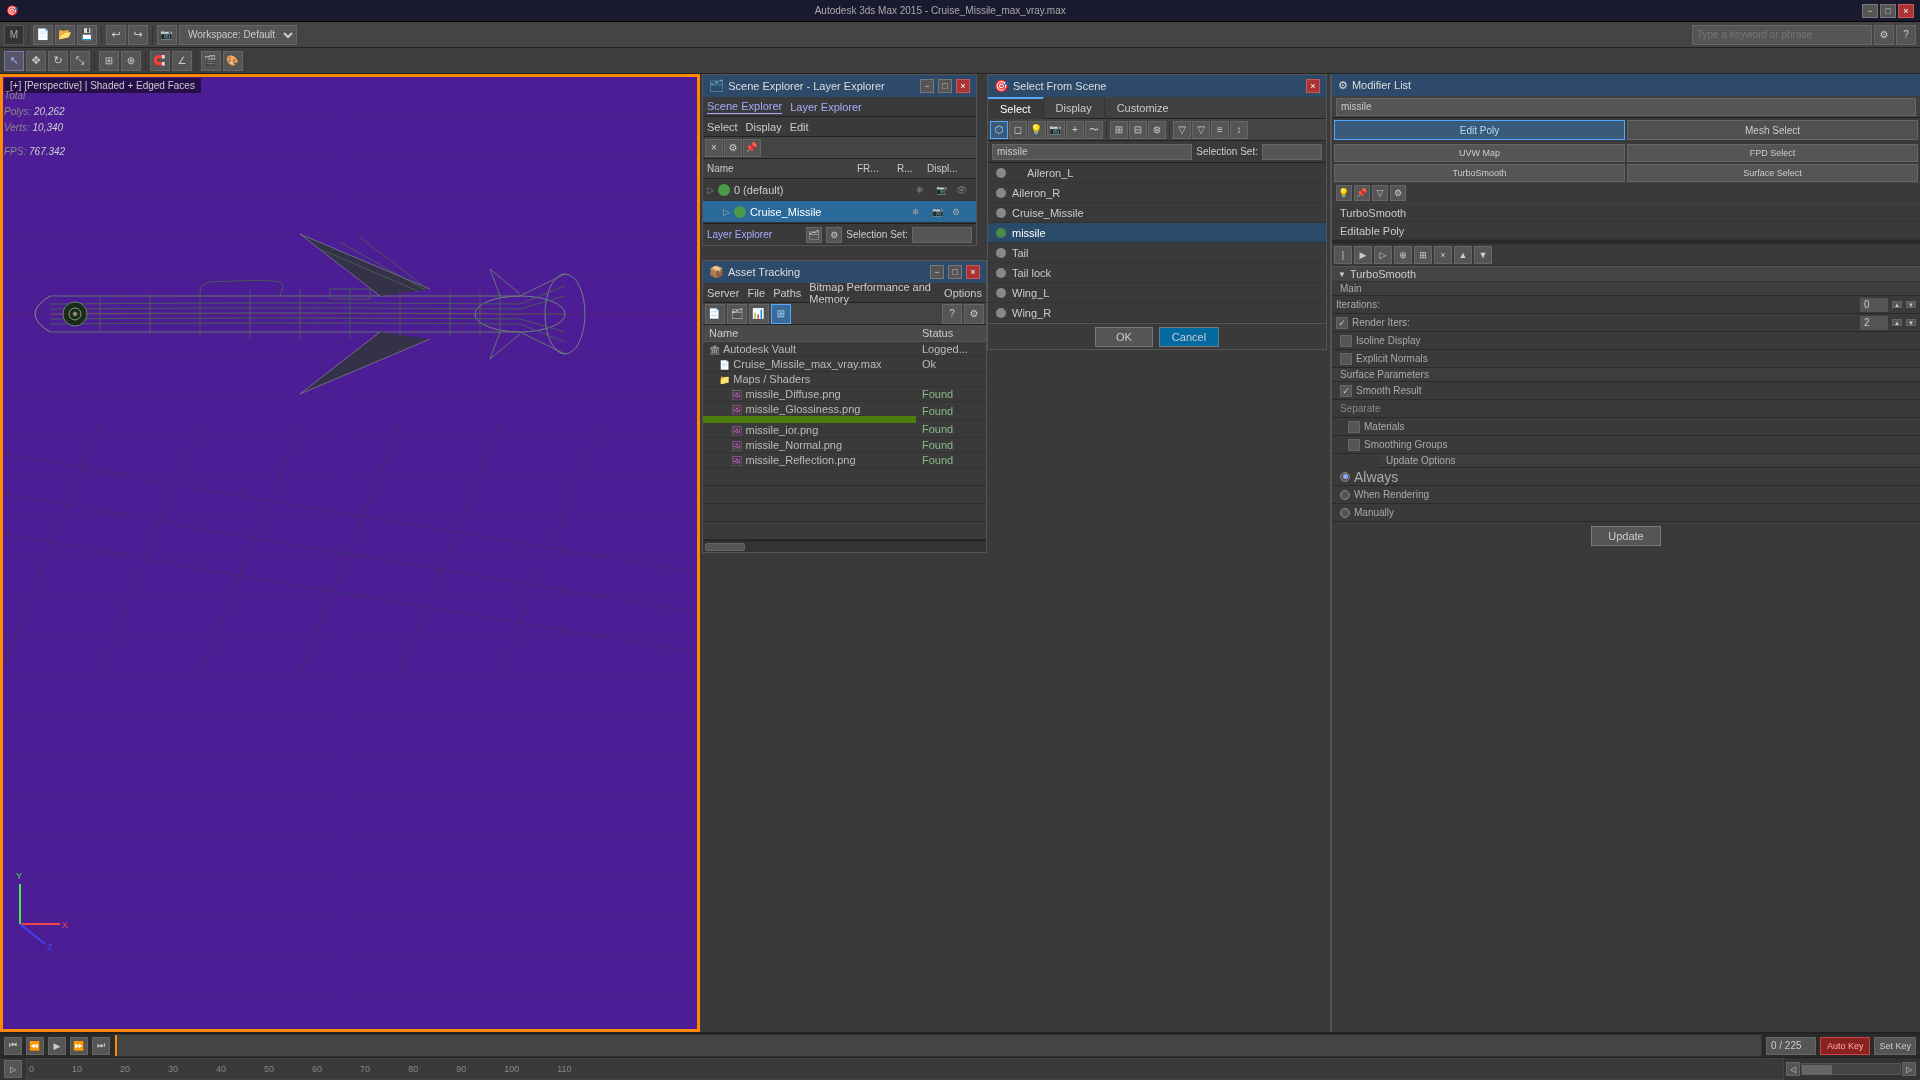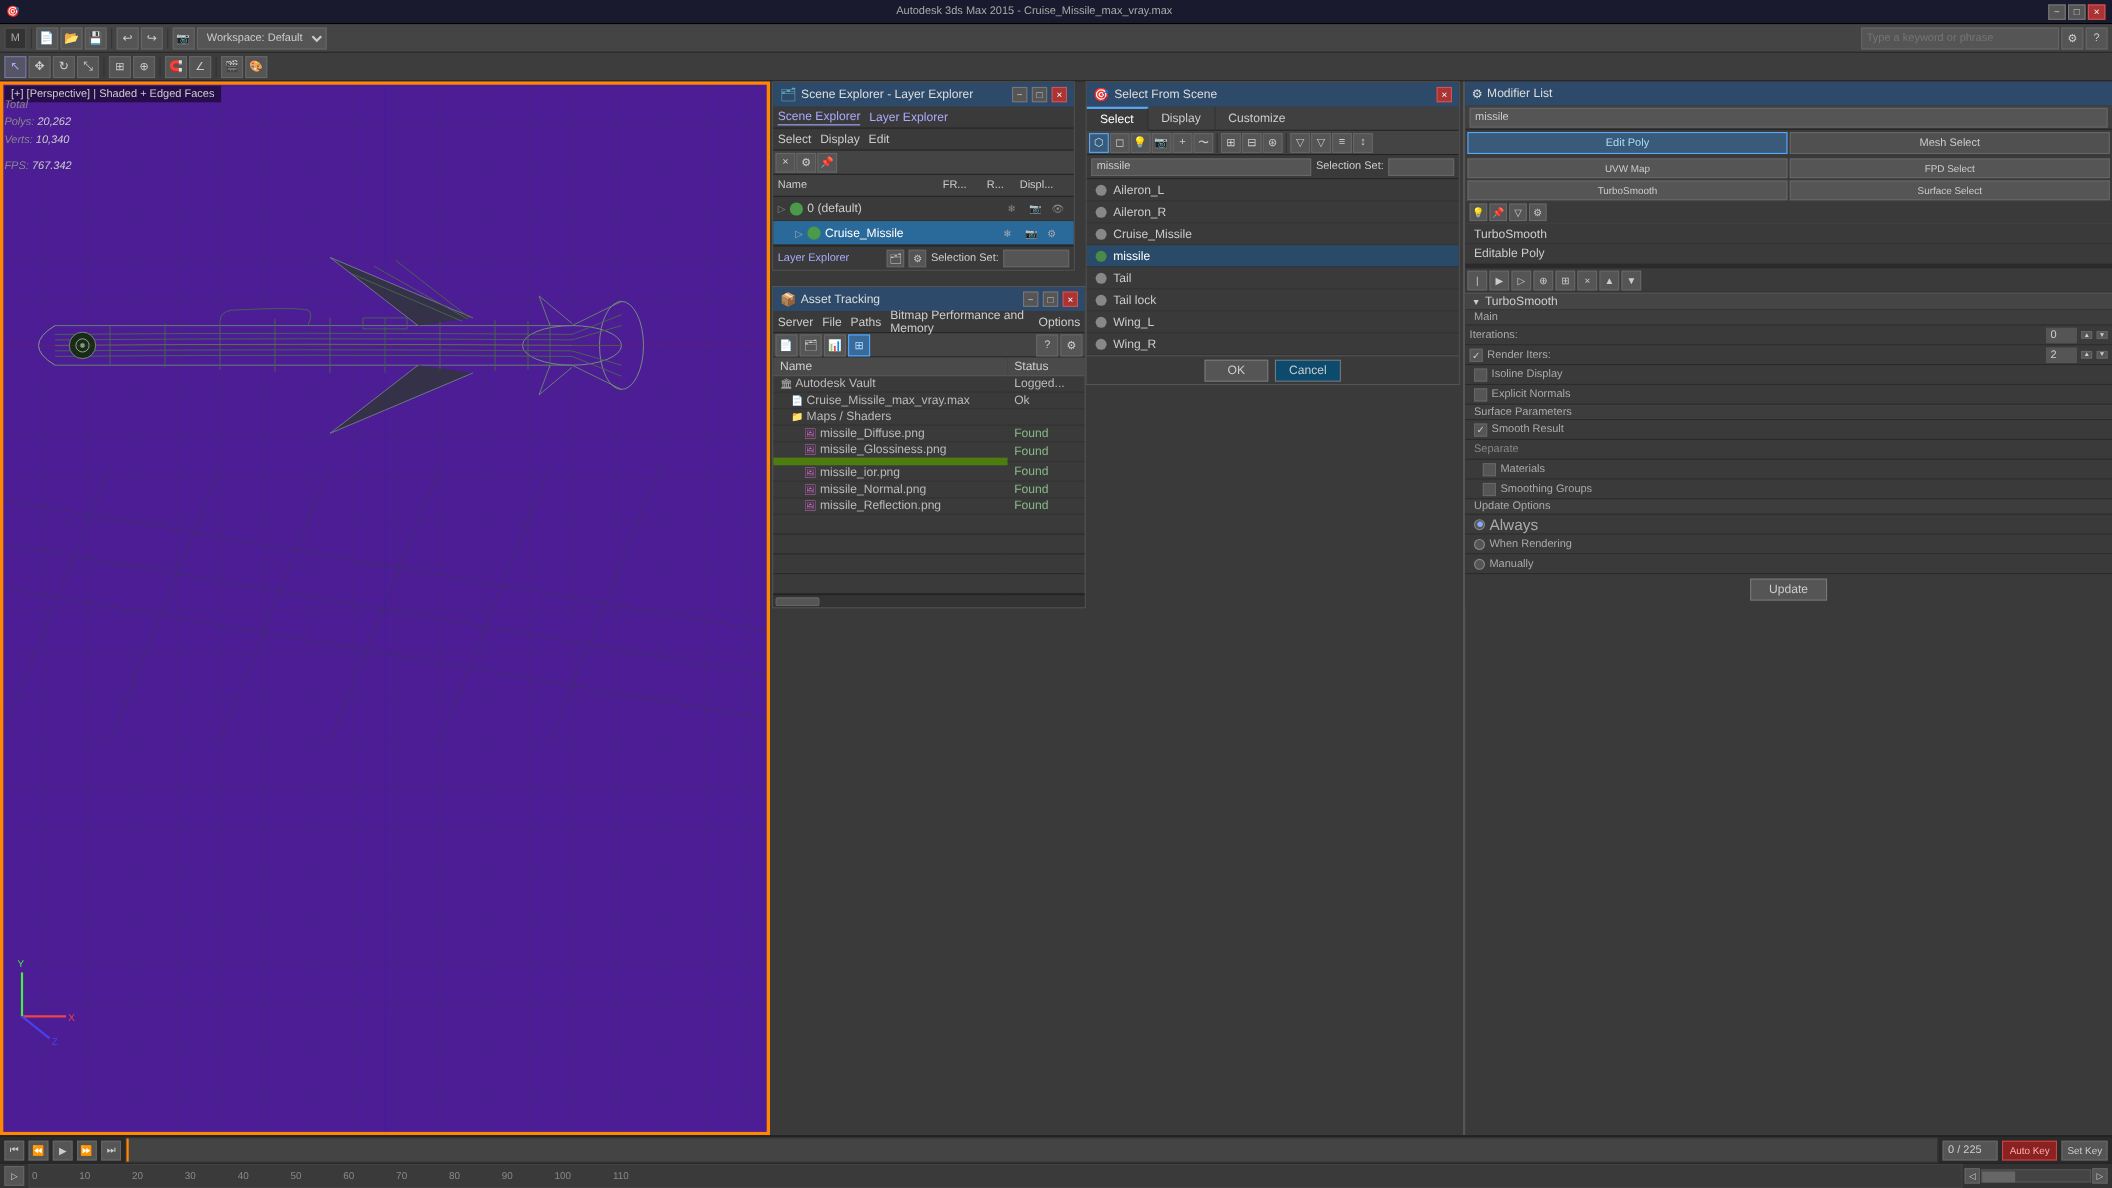--- a/index.html
+++ b/index.html
@@ -470,21 +470,21 @@
       <div style="width:18px;height:18px;background:#555;border:1px solid #666;cursor:pointer;font-size:10px;display:flex;align-items:center;justify-content:center;color:#ccc;">↕</div>
     </div>
 
     <div style="height:22px;background:#3a3a3a;display:flex;align-items:center;padding:0 4px;gap:4px;border-bottom:1px solid #222;">
       <input type="text" value="missile" style="flex: 1 1 0%; height: 16px; background: rgb(85, 85, 85); border: 1px solid rgb(102, 102, 102); color: rgb(204, 204, 204); font-size: 10px; padding: 0px 4px;">
       <span style="font-size:10px;color:#ccc;">Selection Set:</span>
       <input type="text" style="width: 60px; height: 16px; background: rgb(85, 85, 85); border: 1px solid rgb(102, 102, 102); color: rgb(204, 204, 204); font-size: 10px; padding: 0px 4px;">
     </div>
 
     <div style="background:#3a3a3a;min-height:160px;">
-      <div style="height:20px;display:flex;align-items:center;padding:0 8px;gap:6px;cursor:pointer;font-size:11px;border-bottom:1px solid #333;">
+      <div style="height:20px;display:flex;align-items:center;padding:0 8px;gap:21px;cursor:pointer;font-size:11px;border-bottom:1px solid #333;">
         <div style="width:10px;height:10px;border-radius:50%;background:#888;flex-shrink:0;"></div>
         <span style="color:#ccc;">Aileron_L</span>
       </div>
       <div style="height:20px;display:flex;align-items:center;padding:0 8px;gap:6px;cursor:pointer;font-size:11px;border-bottom:1px solid #333;">
         <div style="width:10px;height:10px;border-radius:50%;background:#888;flex-shrink:0;"></div>
         <span style="color:#ccc;">Aileron_R</span>
       </div>
       <div style="height:20px;display:flex;align-items:center;padding:0 8px;gap:6px;cursor:pointer;font-size:11px;border-bottom:1px solid #333;">
         <div style="width:10px;height:10px;border-radius:50%;background:#888;flex-shrink:0;"></div>
         <span style="color:#ccc;">Cruise_Missile</span>
@@ -506,21 +506,21 @@
         <span style="color:#ccc;">Wing_L</span>
       </div>
       <div style="height:20px;display:flex;align-items:center;padding:0 8px;gap:6px;cursor:pointer;font-size:11px;border-bottom:1px solid #333;">
         <div style="width:10px;height:10px;border-radius:50%;background:#888;flex-shrink:0;"></div>
         <span style="color:#ccc;">Wing_R</span>
       </div>
     </div>
 
     <div style="height:26px;background:#3a3a3a;display:flex;align-items:center;justify-content:center;gap:6px;border-top:1px solid #555;">
       <div style="height:20px;padding:0 20px;background:#555;border:1px solid #777;cursor:pointer;font-size:11px;color:#ccc;display:flex;align-items:center;justify-content:center;">OK</div>
-      <div style="height:20px;padding:0 12px;background:#0c4a6e;border:1px solid #777;cursor:pointer;font-size:11px;color:#ccc;display:flex;align-items:center;justify-content:center;">Cancel</div>
+      <div style="height:20px;padding:0 12px;background:#0369a1;border:1px solid #777;cursor:pointer;font-size:11px;color:#ccc;display:flex;align-items:center;justify-content:center;">Cancel</div>
     </div>
   </div>
 
   <div id="right-panel" style="position:absolute;left:1330px;top:74px;right:0;bottom:48px;background:#3a3a3a;border-left:2px solid #555;overflow-y:auto;">
 
     <div style="height:22px;background:#2d4a6b;display:flex;align-items:center;padding:0 6px;font-size:11px;color:#ddd;gap:4px;">
       <span>⚙</span>
       <span style="flex:1;">Modifier List</span>
     </div>
 
@@ -627,21 +627,21 @@
       <div style="display:flex;align-items:center;height:18px;padding:0 16px;gap:4px;border-bottom:1px solid #2a2a2a;background:#3a3a3a;">
         <div style="width:12px;height:12px;border:1px solid #666;background:#555;display:flex;align-items:center;justify-content:center;cursor:pointer;"></div>
         <span style="font-size:10px;color:#aaa;">Materials</span>
       </div>
 
       <div style="display:flex;align-items:center;height:18px;padding:0 16px;gap:4px;border-bottom:1px solid #2a2a2a;background:#3a3a3a;">
         <div style="width:12px;height:12px;border:1px solid #666;background:#555;display:flex;align-items:center;justify-content:center;cursor:pointer;"></div>
         <span style="font-size:10px;color:#aaa;">Smoothing Groups</span>
       </div>
 
-      <div style="height:14px;background:#3d3d3d;display:flex;align-items:center;padding:0 8px;font-size:10px;color:#aaa;border-bottom:1px solid #2a2a2a;">
+      <div style="height:14px;background:#3d3d3d;display:flex;align-items:center;padding:0 8px;font-size:10px;color:#aaa;border-bottom:1px solid #2a2a2a;margin-left:46px;">
         <span>Update Options</span>
       </div>
 
       <div style="display:flex;align-items:center;height:18px;padding:0 8px;gap:4px;border-bottom:1px solid #2a2a2a;background:#3a3a3a;">
         <div style="width:10px;height:10px;border-radius:50%;border:1px solid #888;background:#555;display:flex;align-items:center;justify-content:center;cursor:pointer;">
           <div style="width:5px;height:5px;border-radius:50%;background:#8af;"></div>
         </div>
         <span style="font-size:14px;color:#aaa;">Always</span>
       </div>
 

